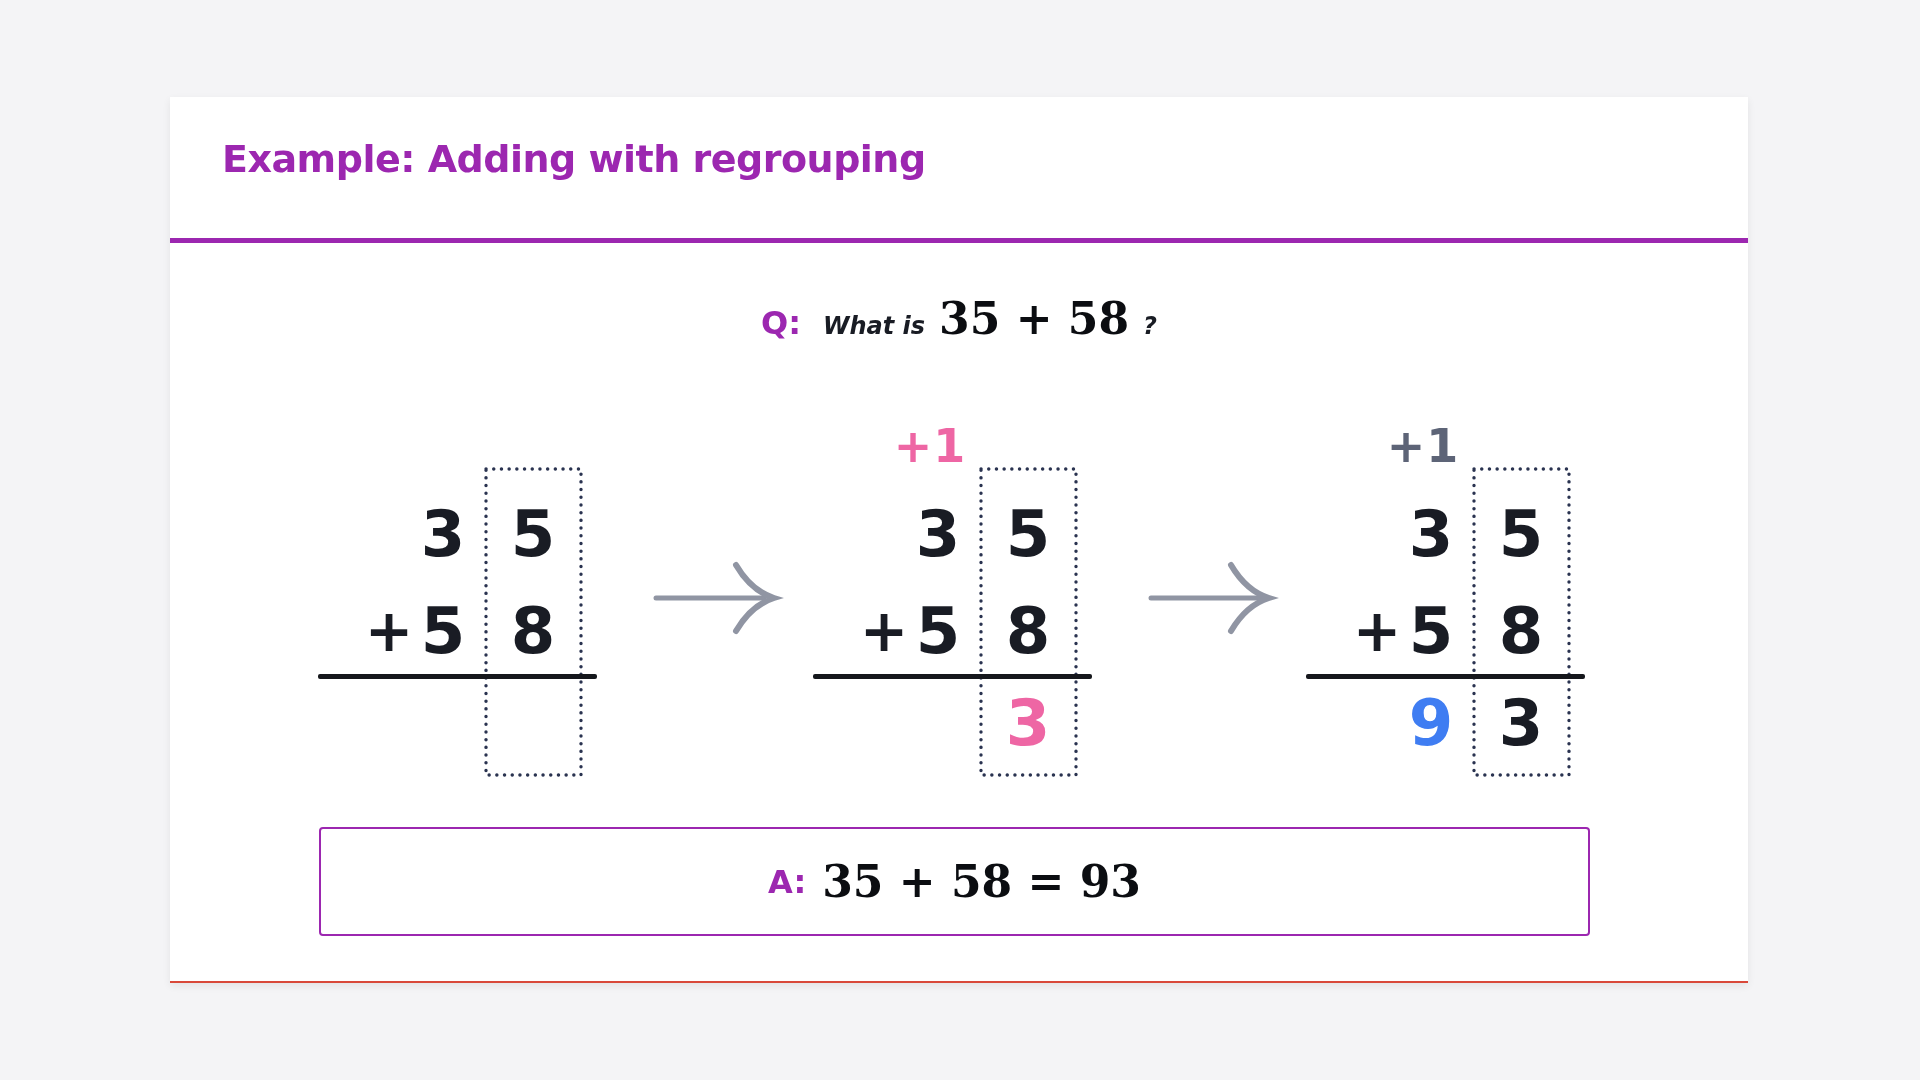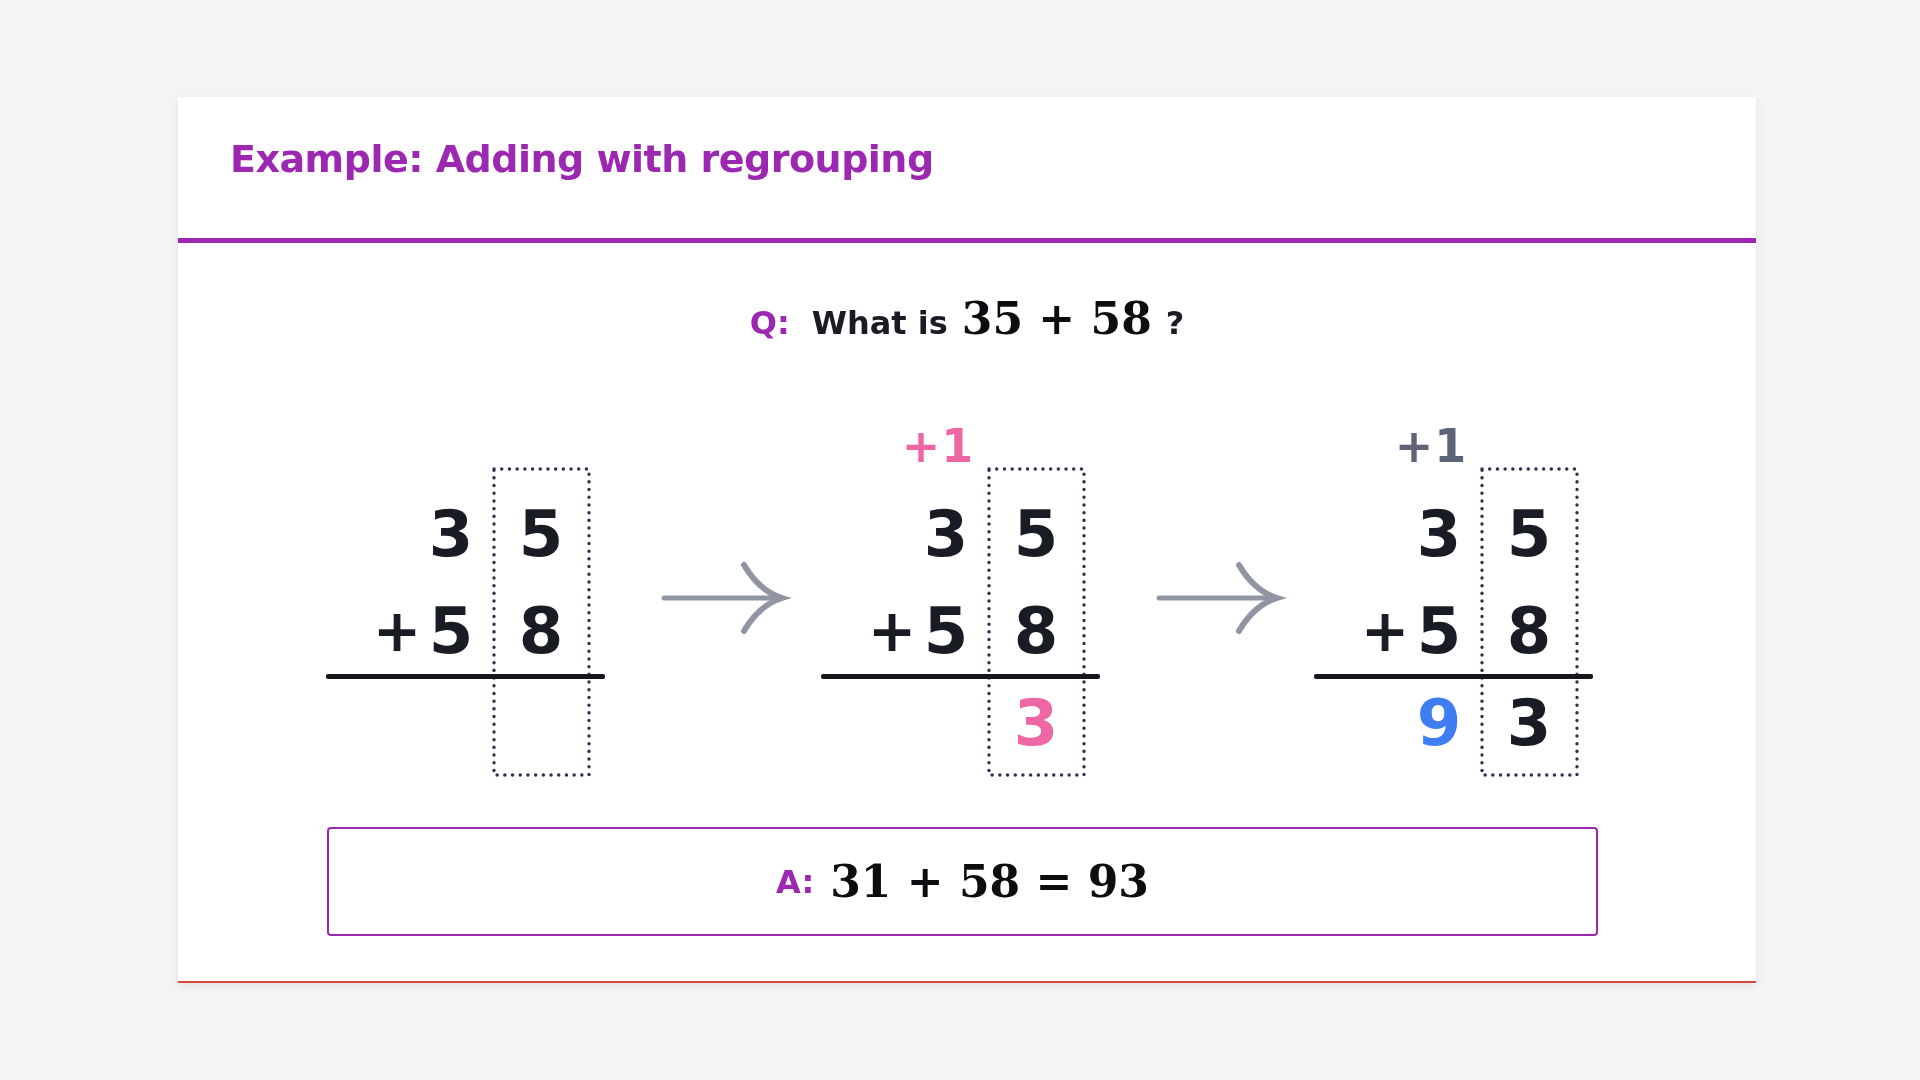--- a/index.html
+++ b/index.html
@@ -10,21 +10,21 @@
   }
   .stage {
     position: relative;
     width: 1920px;
     height: 1080px;
     background: #f4f4f6;
     overflow: hidden;
   }
   .card {
     position: absolute;
-    left: 178px;
+    left: 170px;
     top: 97px;
     width: 1578px;
     height: 884px;
     background: #ffffff;
     border-bottom: 2px solid #d9493a;
     box-shadow: 0 3px 8px rgba(0,0,0,0.07);
   }
   .title {
     position: absolute;
     left: 52px;
@@ -55,23 +55,24 @@
     gap: 14px;
     white-space: nowrap;
   }
   .q-label {
     font-size: 32px;
     font-weight: 700;
     color: #9c27b0;
     margin-right: 8px;
   }
   .q-text, .q-mark {
-    font-size: 32px;
+    font-size: 24px;
     font-weight: 700;
     color: #191c24;
+    font-style: italic;
   }
   .q-math, .a-math {
     font-family: "DejaVu Serif", "Liberation Serif", serif;
     font-size: 44px;
     font-weight: 700;
     color: #0b0d11;
   }
   
   .step {
     position: absolute;
@@ -221,17 +222,17 @@
       <span class="plus">+</span>
       <span class="digit pos-tens row-bottom">5</span>
       <span class="digit pos-ones row-bottom">8</span>
       <div class="sum-line"></div>
       <span class="digit pos-tens row-result res-blue">9</span>
       <span class="digit pos-ones row-result">3</span>
     </div>
 
     <div class="answer-box">
       <span class="a-label">A:</span>
-      <span class="a-math">31 + 58 = 93</span>
+      <span class="a-math">35 + 58 = 93</span>
     </div>
 
   </div>
 </div>
 
 </body></html>

